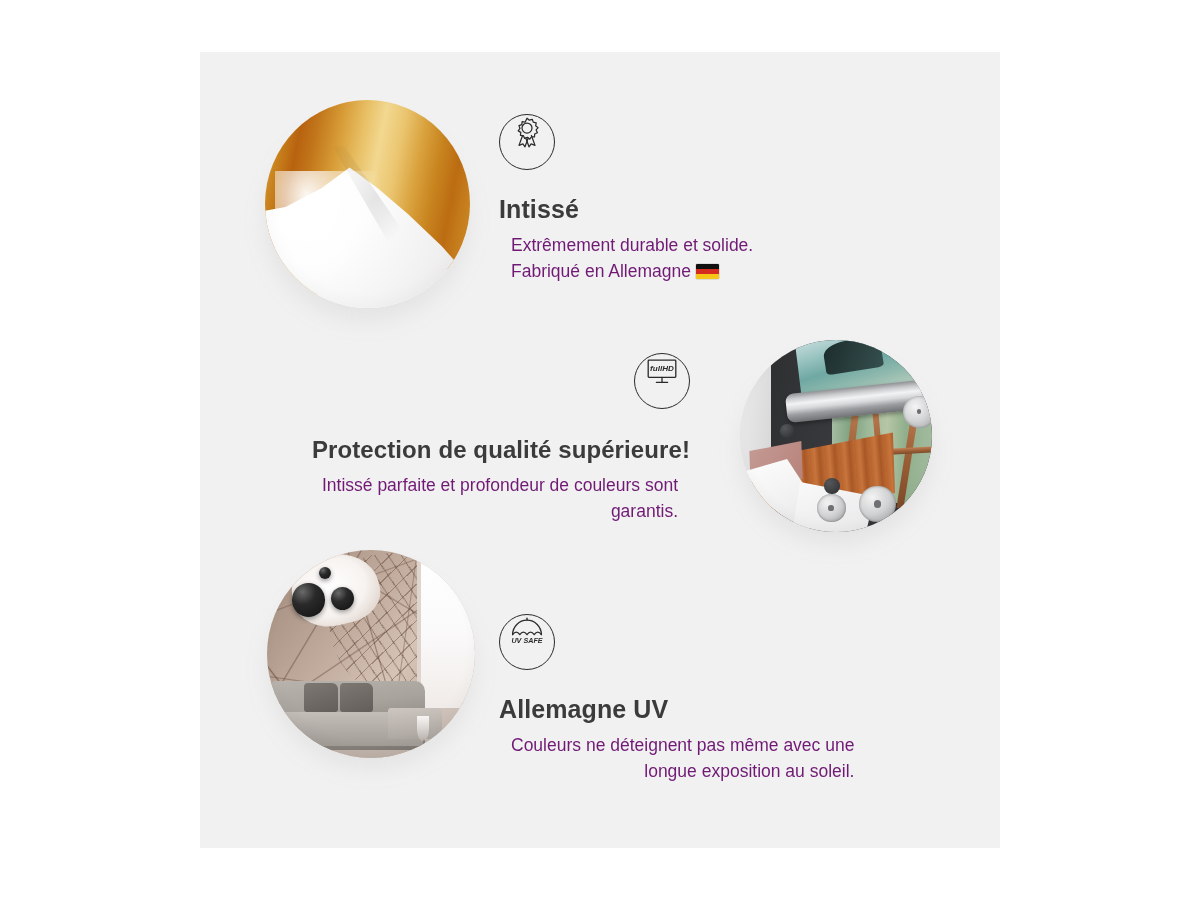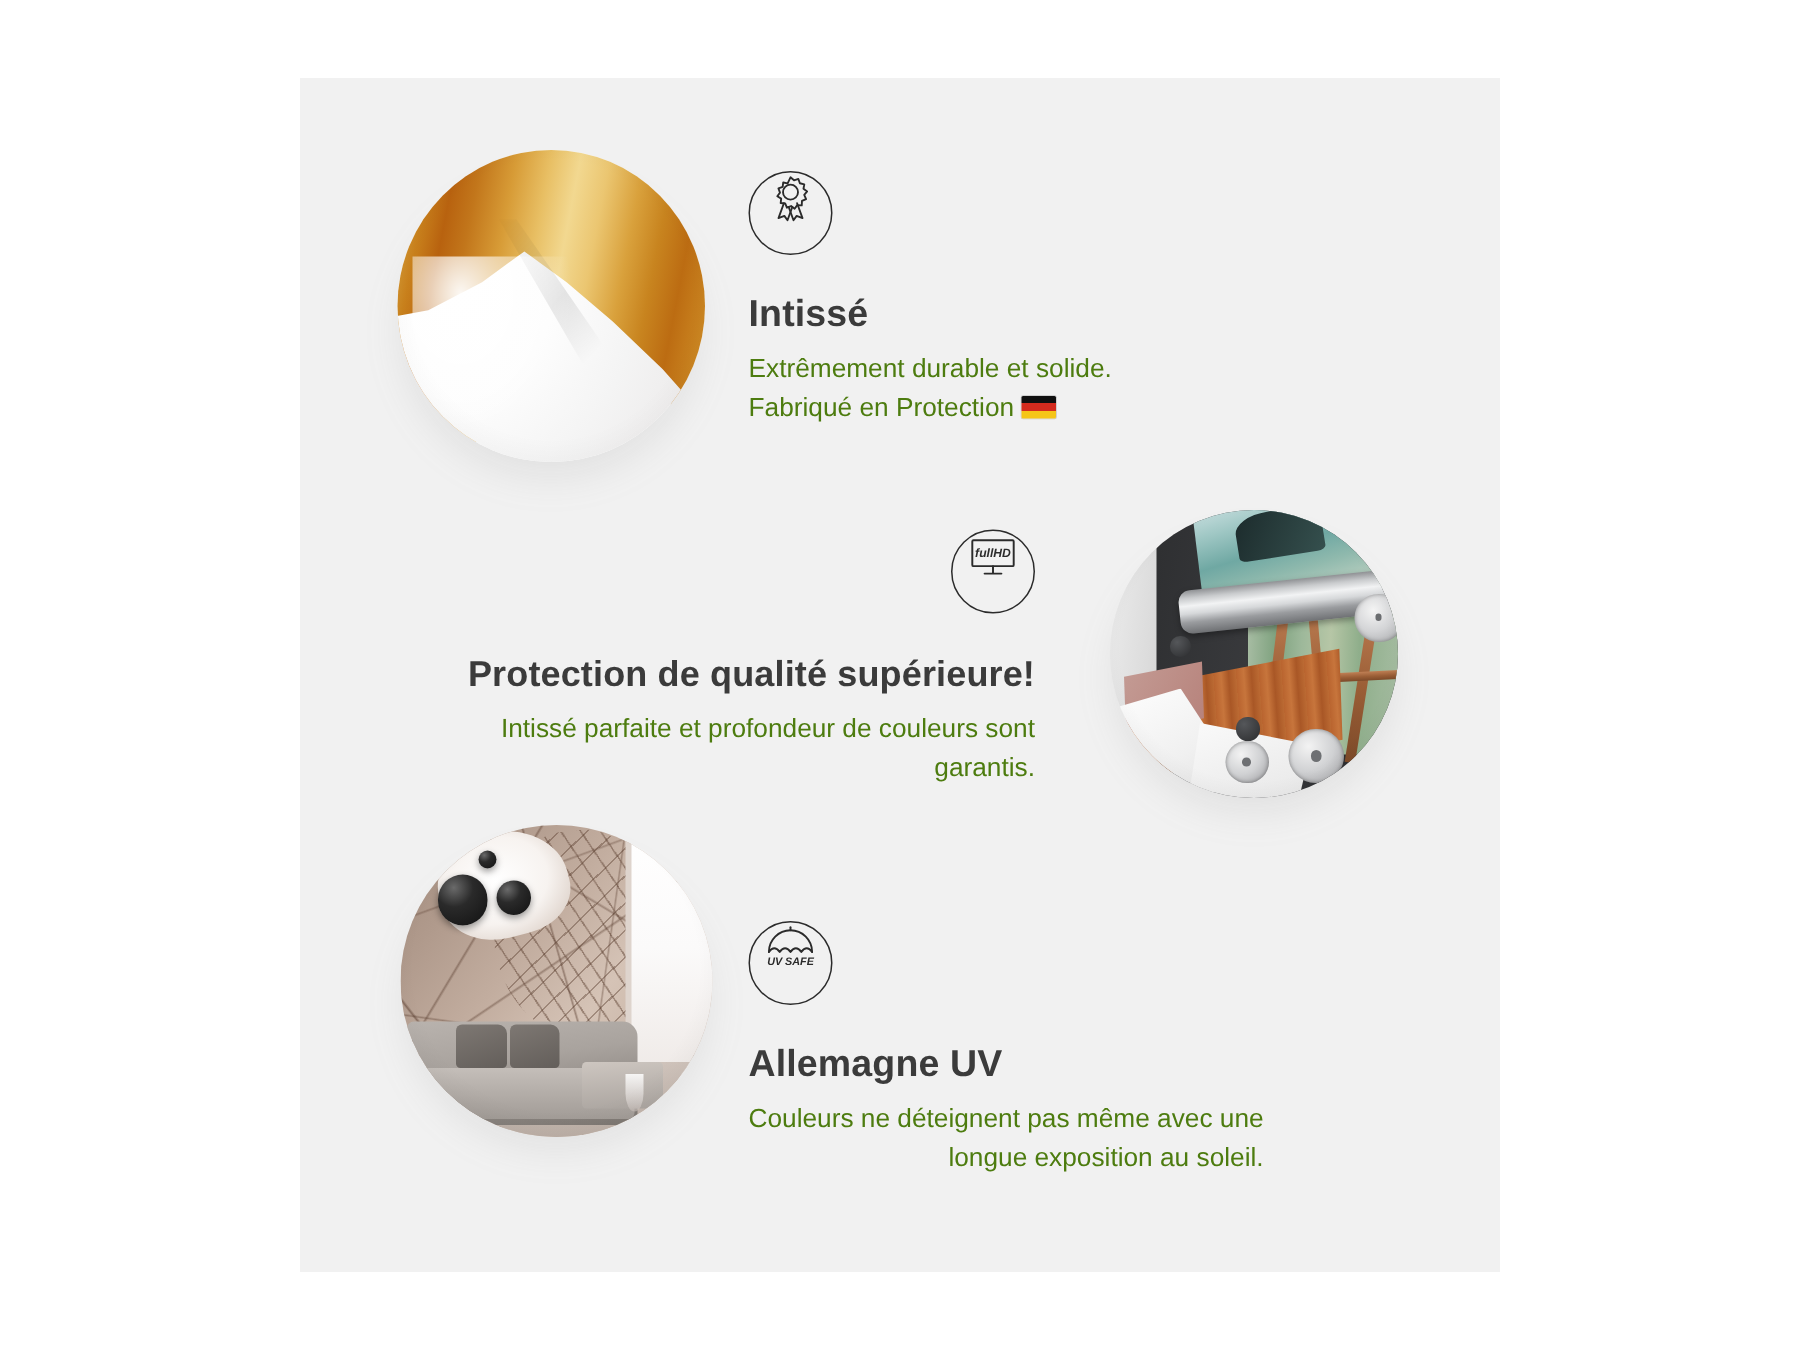--- a/index.html
+++ b/index.html
@@ -323,23 +323,23 @@
     font-size: 25px;
     font-weight: 700;
     color: #3b3b3b;
     letter-spacing: .1px;
     margin: 0;
     white-space: nowrap;
   }
   .feat-desc {
     font-size: 17.5px;
     font-weight: 400;
-    color: #4d7c0f;
+    color: #701a75;
     line-height: 1.47;
-    margin: 0;
+    margin: 12px;
   }
   .feat-line { white-space: nowrap; }
 
   
   #feature-intisse { left: 499px; top: 114px; }
   #feature-intisse .feat-title { margin-top: 25px; }
   #feature-intisse .feat-desc  { margin-top: 9px; }
 
   
   #feature-impression {
@@ -444,21 +444,21 @@
           <circle cx="17" cy="13.1" r="5.0"></circle>
 
           <path d="M12.6 20.5 L9.0 30.4 l3.9 -1.5 2.1 2.9 3.2 -8.8"></path>
           <path d="M21.4 20.5 L25.0 30.4 l-3.9 -1.5 -2.1 2.9 -3.2 -8.8"></path>
         </svg>
       </div>
     </div>
     <p class="feat-title">Intissé</p>
     <p class="feat-desc">
       <span class="feat-line">Extrêmement durable et solide.</span><br>
-      <span class="feat-line">Fabriqué en Protection</span><span class="flag-de"></span>
+      <span class="feat-line">Fabriqué en Allemagne</span><span class="flag-de"></span>
     </p>
   </div>
 
   <div class="feature" id="feature-impression">
     <div class="icon-wrap">
       <div class="feat-icon">
         <svg width="36" height="34" viewBox="0 0 36 34" fill="none" stroke="#2b2b2b" stroke-width="1.3" stroke-linecap="round" stroke-linejoin="round">
           <rect x="4.2" y="6.2" width="27.6" height="17.2" rx="0.8"></rect>
           <path d="M18 23.4 v4.6"></path>
           <path d="M12.4 28.4 h11.2"></path>

